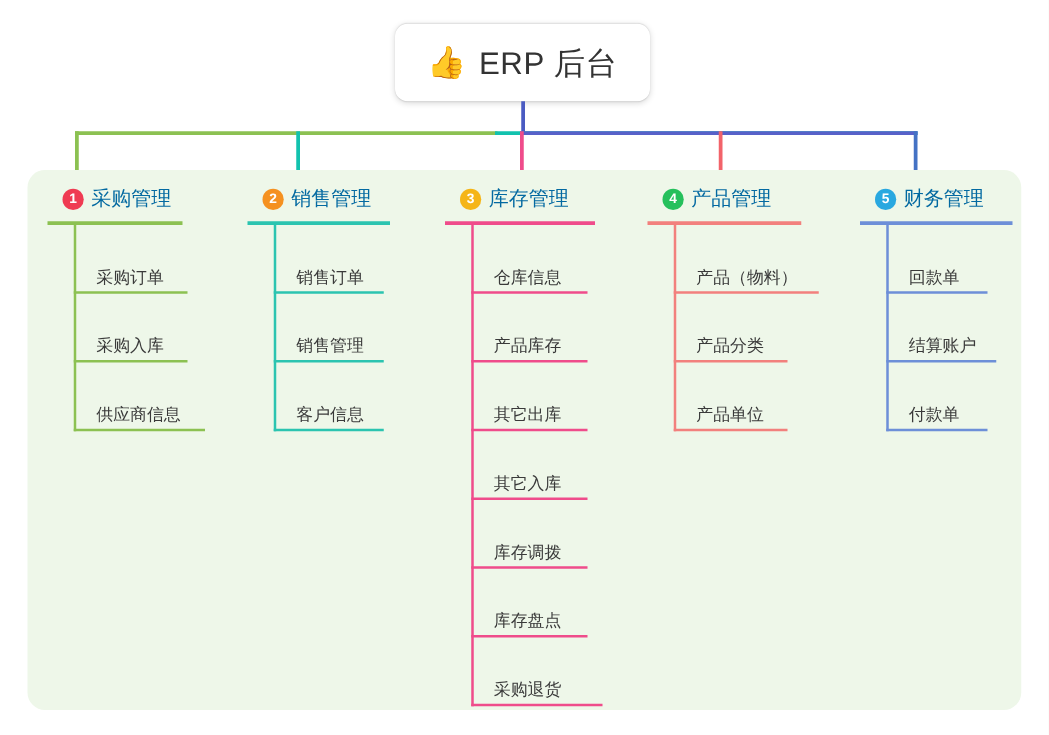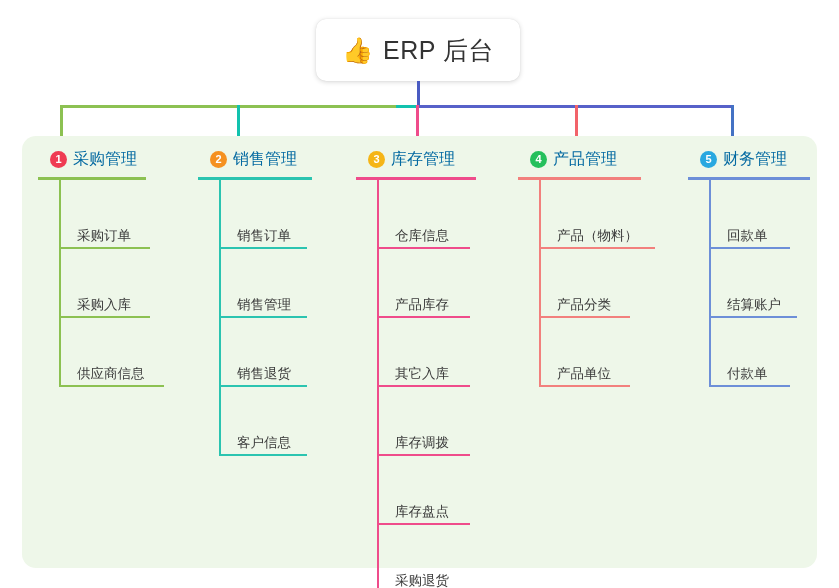--- a/index.html
+++ b/index.html
@@ -47,21 +47,21 @@
     width:17px;height:17px;border-radius:50%;
     color:#fff;font-size:11px;line-height:17px;text-align:center;
     flex:0 0 auto;font-weight:bold;
   }
   .col-title{font-size:16px;color:#0369a1;white-space:nowrap;}
   .col-rule{height:3px;margin-top:5px;}
 
   .items{position:relative;margin-top:0;padding-left:21px;}
   .spine{position:absolute;left:21px;top:0;bottom:0;width:2px;}
   .item{
-    position:relative;height:69px;
+    position:relative;height:55px;
     display:flex;align-items:flex-end;
   }
   .item-label{
     font-size:13.5px;color:#3a3a3a;white-space:nowrap;
     padding:0 4px 4px 18px;
   }
   .item-rule{position:absolute;left:0;bottom:0;height:2px;}
 
   
   #col1{left:38px;}
@@ -124,24 +124,20 @@
         <div class="spine" style="background: rgb(43, 196, 176);"></div>
         <div class="item">
           <span class="item-label">销售订单</span>
           <div class="item-rule" style="background: rgb(43, 196, 176); width: 88px;"></div>
         </div>
         <div class="item">
           <span class="item-label">销售管理</span>
           <div class="item-rule" style="background: rgb(43, 196, 176); width: 88px;"></div>
         </div>
         <div class="item">
-          <span class="item-label">销售退货</span>
-          <div class="item-rule" style="background: rgb(43, 196, 176); width: 88px;"></div>
-        </div>
-        <div class="item">
           <span class="item-label">客户信息</span>
           <div class="item-rule" style="background: rgb(43, 196, 176); width: 88px;"></div>
         </div>
       </div>
     </div>
   <div class="col" id="col3">
       <div class="col-head">
         <span class="badge" style="background: rgb(245, 181, 23);">3</span>
         <span class="col-title">库存管理</span>
       </div>
@@ -150,20 +146,24 @@
         <div class="spine" style="background: rgb(239, 76, 139);"></div>
         <div class="item">
           <span class="item-label">仓库信息</span>
           <div class="item-rule" style="background: rgb(239, 76, 139); width: 93px;"></div>
         </div>
         <div class="item">
           <span class="item-label">产品库存</span>
           <div class="item-rule" style="background: rgb(239, 76, 139); width: 93px;"></div>
         </div>
         <div class="item">
+          <span class="item-label">其它出库</span>
+          <div class="item-rule" style="background: rgb(239, 76, 139); width: 93px;"></div>
+        </div>
+        <div class="item">
           <span class="item-label">其它入库</span>
           <div class="item-rule" style="background: rgb(239, 76, 139); width: 93px;"></div>
         </div>
         <div class="item">
           <span class="item-label">库存调拨</span>
           <div class="item-rule" style="background: rgb(239, 76, 139); width: 93px;"></div>
         </div>
         <div class="item">
           <span class="item-label">库存盘点</span>
           <div class="item-rule" style="background: rgb(239, 76, 139); width: 93px;"></div>

